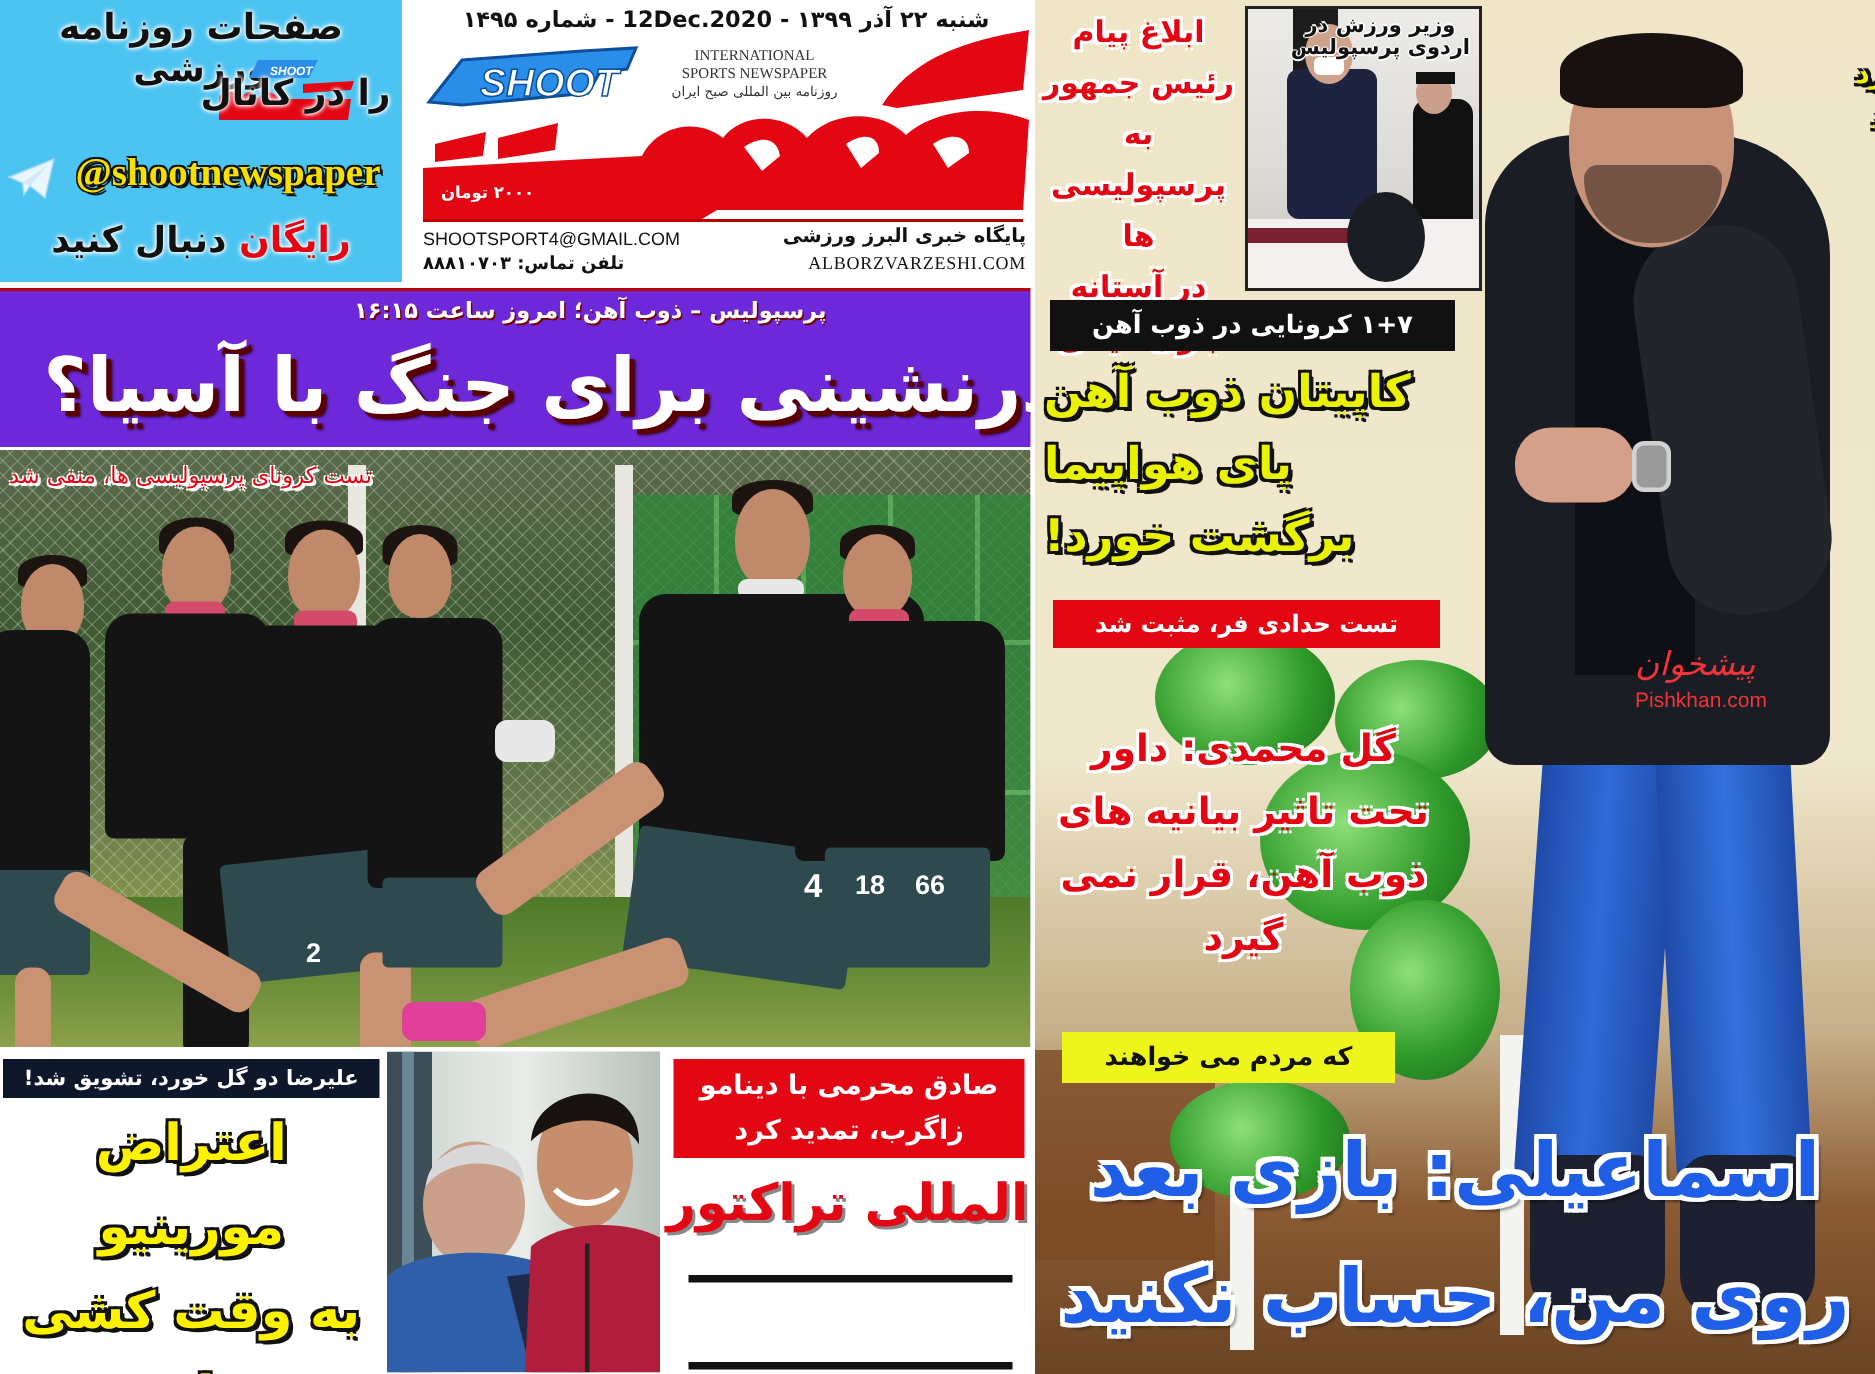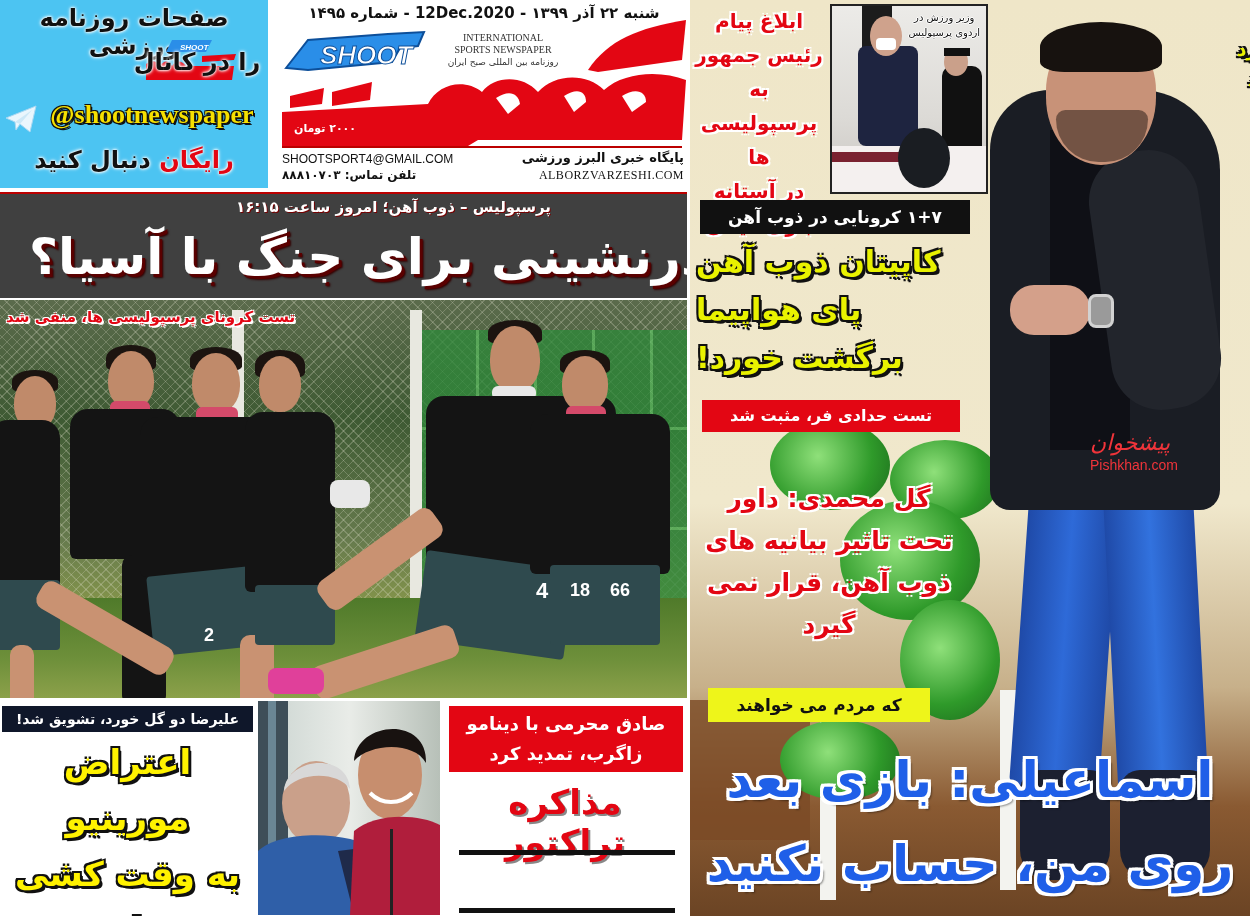--- a/index.html
+++ b/index.html
@@ -25,33 +25,33 @@
   #masthead .intl { position: absolute; top: 32px; left: 170px; width: 130px; text-align: center; font-family: "Liberation Serif", serif; font-size: 10px; line-height: 12px; color: #333; }
   #masthead .intl .fa { font-family: "DejaVu Sans", sans-serif; font-size: 9px; }
   #masthead .logo { position: absolute; left: 0; top: 0; width: 428px; height: 190px; }
   #masthead .price { position: absolute; left: 26px; top: 122px; font-size: 11px; color: #fff; font-weight: bold; }
   #masthead .email { position: absolute; left: 14px; top: 152px; font-family: "Liberation Sans", sans-serif; font-size: 12px; color: #111; }
   #masthead .phone { position: absolute; left: 14px; top: 168px; font-size: 12px; font-weight: bold; color: #111; }
   #masthead .site-fa { position: absolute; right: 12px; top: 150px; font-size: 13px; font-weight: bold; color: #111; }
   #masthead .site-en { position: absolute; right: 12px; top: 168px; font-family: "Liberation Serif", serif; font-size: 12px; color: #111; letter-spacing: 0.5px; }
 
   
-  #banner { left: 0; top: 192px; width: 787px; height: 106px; background: #404040; border-top: 2px solid #b00; }
+  #banner { left: 0; top: 192px; width: 787px; height: 106px; background: #6d28d9; border-top: 2px solid #b00; }
   #banner .kicker { position: absolute; top: 4px; left: 0; right: 0; text-align: center; font-size: 15px; font-weight: bold; color: #fff; text-shadow: 1px 1px 0 #700; }
   #banner .headline { position: absolute; top: 28px; left: 0; right: 0; text-align: center; font-size: 50px; font-weight: bold; color: #fff; line-height: 70px; text-shadow: 3px 3px 0 #5a0000, 4px 4px 2px #300; }
 
   
   #mainphoto { left: 0; top: 300px; width: 687px; height: 398px; overflow: hidden; background: linear-gradient(180deg, #5b6b4c 0%, #3e5a33 30%, #667a4d 60%, #8a9a4a 80%, #a4b060 100%); }
   #mainphoto .fence { position: absolute; inset: 0 0 95px 0;
       background-image: repeating-linear-gradient(45deg, rgba(220,220,200,0.25) 0 1px, transparent 1px 7px), repeating-linear-gradient(-45deg, rgba(220,220,200,0.25) 0 1px, transparent 1px 7px); }
   #mainphoto .greenpanel { position: absolute; left: 418px; top: 30px; width: 270px; height: 300px; background: #2e8a3a; opacity: 0.75;
       background-image: repeating-linear-gradient(90deg, rgba(120,220,120,0.6) 0 3px, transparent 3px 58px), repeating-linear-gradient(0deg, rgba(120,220,120,0.6) 0 3px, transparent 3px 100px); }
   #mainphoto .post { position: absolute; top: 10px; width: 12px; height: 300px; background: #e8e8e0; }
   #mainphoto .grass { position: absolute; left: 0; right: 0; bottom: 0; height: 100px; background: linear-gradient(180deg, #4f7a2a, #6d8f3a 60%, #8ca14a); }
-  #mainphoto .caption { position: absolute; top: 8px; left: 6px; font-size: 15px; font-weight: bold; color: #e30613; text-shadow: -1px -1px 0 #fff, 1px -1px 0 #fff, -1px 1px 0 #fff, 1px 1px 0 #fff, 2px 2px 0 #fff; }
+  #mainphoto .caption { position: absolute; top: 8px; left: 6px; font-size: 15px; font-weight: normal; color: #e30613; text-shadow: -1px -1px 0 #fff, 1px -1px 0 #fff, -1px 1px 0 #fff, 1px 1px 0 #fff, 2px 2px 0 #fff; }
   .player { position: absolute; }
   .player .head { position: absolute; border-radius: 50% 50% 45% 45%; background: #c08a6a; }
   .player .hair { position: absolute; border-radius: 50% 50% 20% 20%; background: #1c1410; }
   .player .torso { position: absolute; background: #141414; border-radius: 18px 18px 6px 6px; }
   .player .collar { position: absolute; background: #d44a6a; border-radius: 6px; }
   .player .shorts { position: absolute; background: #2f4a4e; border-radius: 4px; }
   .player .leg { position: absolute; background: #c99272; border-radius: 10px; }
   .player .boot { position: absolute; background: #e0409a; border-radius: 8px; }
   .player .num { position: absolute; color: #fff; font-weight: bold; font-family: "Liberation Sans", sans-serif; }
 
@@ -84,21 +84,21 @@
   #rightcol .man-hand { position: absolute; left: 320px; top: 285px; width: 80px; height: 50px; background: #d4a08a; border-radius: 24px; }
   #rightcol .man-watch { position: absolute; left: 398px; top: 294px; width: 26px; height: 34px; background: #9a9a9a; border-radius: 8px; border: 3px solid #d2d2d2; }
   #rightcol .man-jeans-l { position: absolute; left: 330px; top: 470px; width: 90px; height: 320px; background: linear-gradient(90deg, #1f4aa8, #2e6ad8, #1f4aa8); border-radius: 10px; transform: rotate(4deg); }
   #rightcol .man-jeans-r { position: absolute; left: 420px; top: 470px; width: 90px; height: 320px; background: linear-gradient(90deg, #1f4aa8, #3272de, #1f4aa8); border-radius: 10px; transform: rotate(-3deg); }
   #rightcol .man-boot-l { position: absolute; left: 330px; top: 770px; width: 90px; height: 110px; background: #1c2030; border-radius: 20px 20px 30px 30px; }
   #rightcol .man-boot-r { position: absolute; left: 430px; top: 770px; width: 90px; height: 110px; background: #1c2030; border-radius: 20px 20px 30px 30px; }
   #rightcol .white-post { position: absolute; width: 16px; background: #f3f3ef; }
 
   #rightcol .top-text-1 { position: absolute; left: 4px; top: 4px; width: 130px; text-align: center; font-size: 20px; font-weight: bold; line-height: 34px; color: #e30613; text-shadow: -2px -2px 0 #fff, 2px -2px 0 #fff, -2px 2px 0 #fff, 2px 2px 0 #fff; }
   #rightcol .inset-photo { position: absolute; left: 140px; top: 4px; width: 158px; height: 190px; background: linear-gradient(180deg, #ecebe8 0%, #dcdad6 60%, #c9c5c1 100%); border: 2px solid #222; overflow: hidden; }
-  #rightcol .inset-photo .cap { position: absolute; right: 6px; top: 4px; font-size: 10px; font-weight: normal; color: #111; text-align: center; line-height: 15px; text-shadow: -1px 0 #fff, 1px 0 #fff, 0 1px #fff, 0 -1px #fff; }
+  #rightcol .inset-photo .cap { position: absolute; right: 6px; top: 4px; font-size: 14px; font-weight: bold; color: #111; text-align: center; line-height: 15px; text-shadow: -1px 0 #fff, 1px 0 #fff, 0 1px #fff, 0 -1px #fff; }
   #rightcol .top-text-2 { position: absolute; right: 8px; top: 4px; width: 120px; text-align: center; font-size: 19px; font-weight: bold; line-height: 30px; color: #e9f200; text-shadow: -2px -2px 0 #111, 2px -2px 0 #111, -2px 2px 0 #111, 2px 2px 0 #111, 3px 3px 0 #111; }
 
   #rightcol .black-kicker { position: absolute; left: 10px; top: 200px; width: 270px; height: 34px; background: #111; color: #fff; font-size: 17px; font-weight: bold; text-align: center; line-height: 34px; }
   #rightcol .yellow-head { position: absolute; left: 6px; top: 238px; width: 270px; text-align: left; font-size: 30px; font-weight: bold; line-height: 48px; color: #e9f200; text-shadow: -2px -2px 0 #111, 2px -2px 0 #111, -2px 2px 0 #111, 2px 2px 0 #111, 3px 3px 0 #111; }
   #rightcol .red-kicker { position: absolute; left: 12px; top: 400px; width: 258px; height: 32px; background: #e30613; color: #fff; font-size: 16px; font-weight: bold; text-align: center; line-height: 32px; }
   #rightcol .red-head { position: absolute; left: 4px; top: 478px; width: 270px; text-align: center; font-size: 25px; font-weight: bold; line-height: 42px; color: #e30613; text-shadow: -2px -2px 0 #fff, 2px -2px 0 #fff, -2px 2px 0 #fff, 2px 2px 0 #fff; }
   #rightcol .quote-1 { position: absolute; left: 18px; top: 652px; width: 222px; height: 34px; background: #eef51a; color: #111; font-size: 17px; font-weight: bold; text-align: center; line-height: 34px; }
   #rightcol .quote-2 { position: absolute; left: 18px; top: 688px; width: 222px; height: 34px; background: #eef51a; color: #111; font-size: 17px; font-weight: bold; text-align: center; line-height: 34px; }
   #rightcol .blue-head { position: absolute; left: 0; top: 738px; width: 560px; text-align: center; font-size: 50px; font-weight: bold; line-height: 84px; color: #1f5fe8; text-shadow: -3px -3px 0 #fff, 3px -3px 0 #fff, -3px 3px 0 #fff, 3px 3px 0 #fff, 0 3px 0 #fff, 0 -3px 0 #fff, 3px 0 0 #fff, -3px 0 0 #fff, 4px 4px 2px rgba(0,0,0,0.4); }
 
@@ -253,21 +253,21 @@
     <path d="M92 214 L 96 130 C 116 112, 160 112, 182 124 L 182 214 Z" fill="#b01e3c"></path>
     <rect x="132" y="128" width="3" height="86" fill="#222"></rect>
   </svg>
 </div>
 
 <div id="story-bc" class="abs">
   <div class="kicker rtl">
     <div>صادق محرمی با دینامو</div>
     <div>زاگرب، تمدید کرد</div>
   </div>
-  <div class="head1 rtl">مذاکره تراکتور</div>
+  <div class="head1 rtl">المللی تراکتور</div>
   <div class="rule" style="top:150px;"></div>
   <div class="rule" style="top:208px;"></div>
 </div>
 
 <div class="divider-v"></div>
 
 <div id="rightcol" class="abs">
 
   <div class="white-post" style="left:130px;top:700px;height:200px;"></div>
   <div class="white-post" style="left:310px;top:690px;height:200px;"></div>

